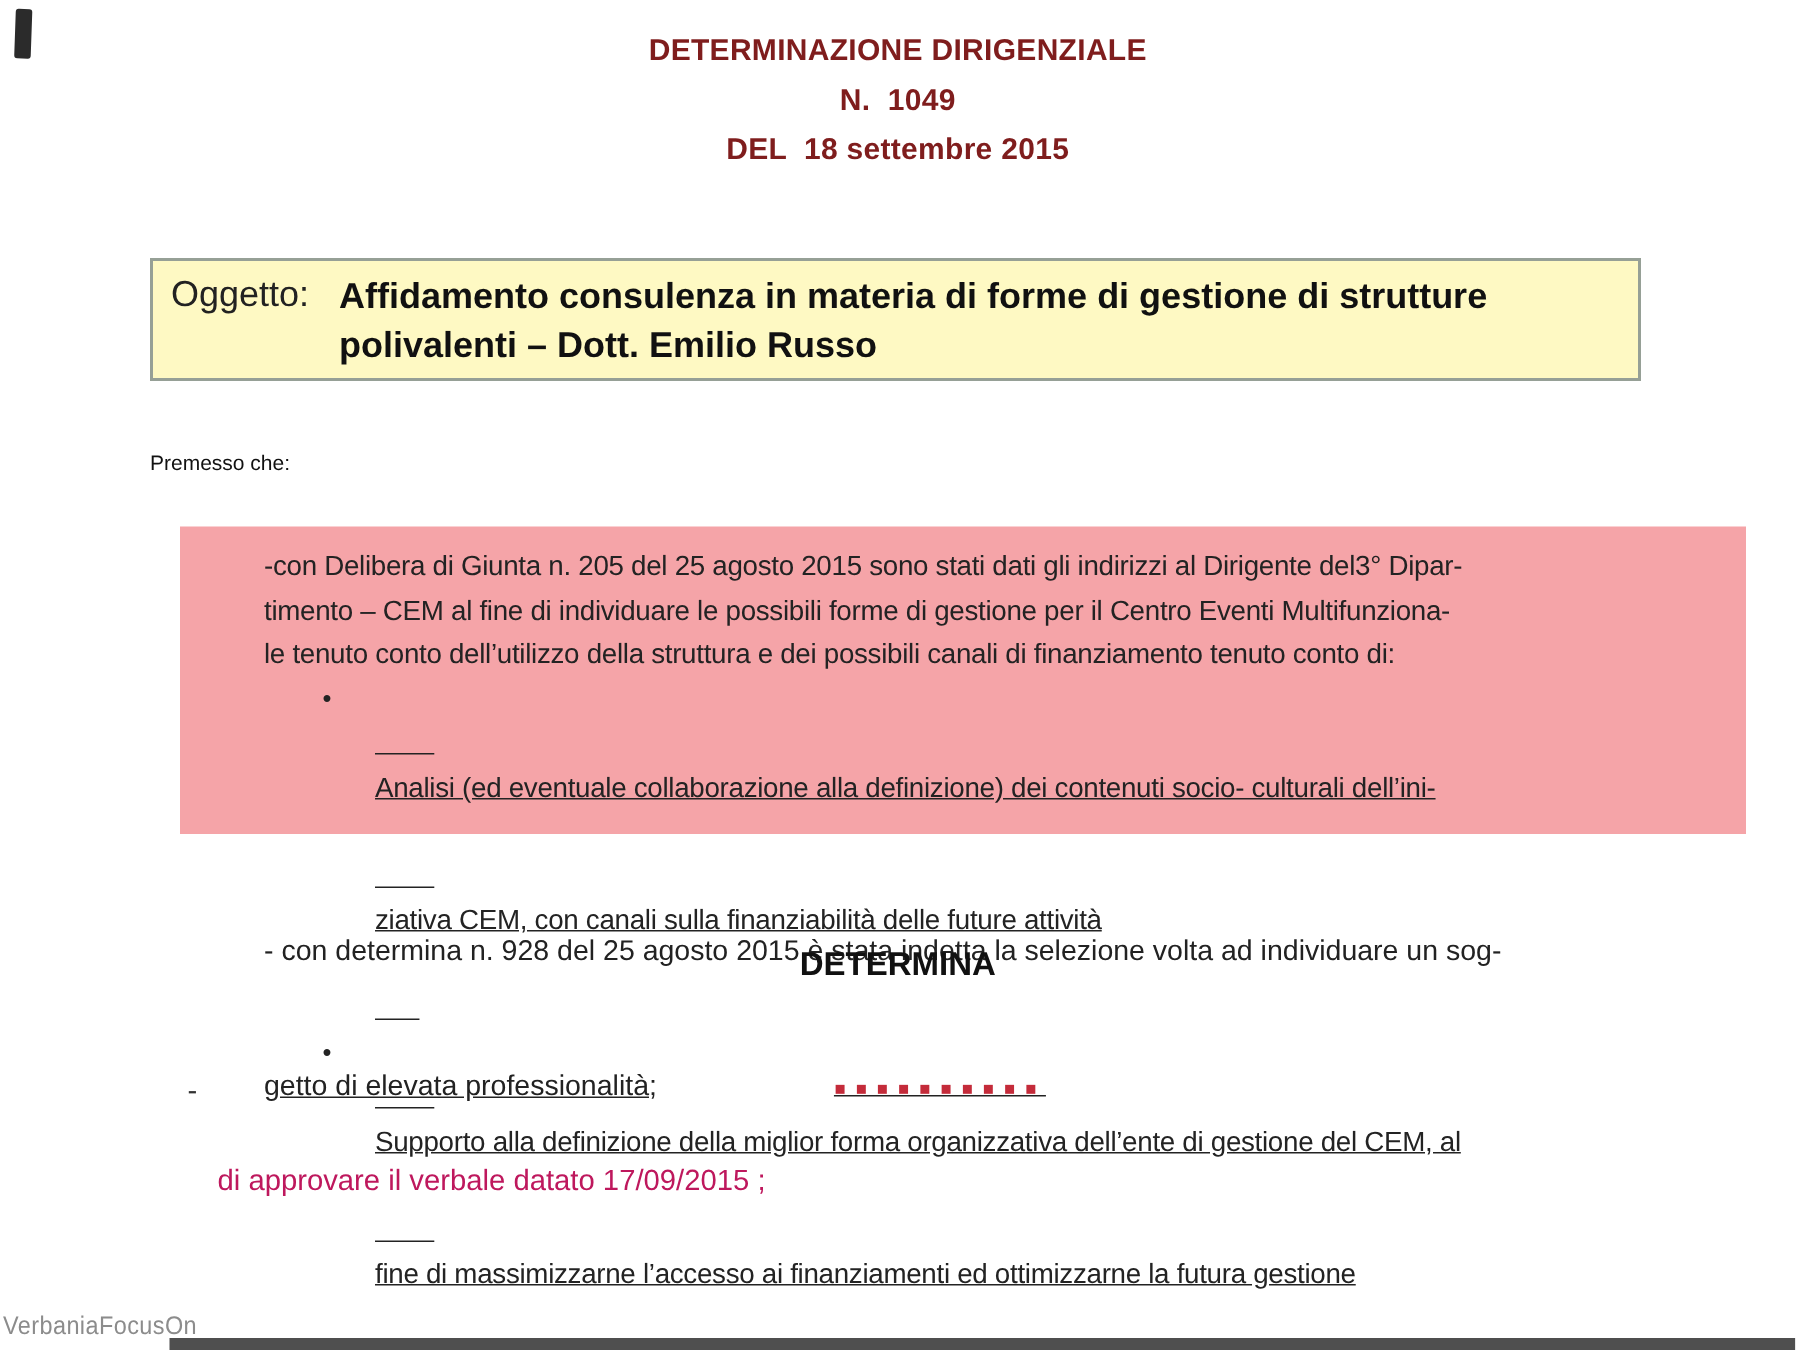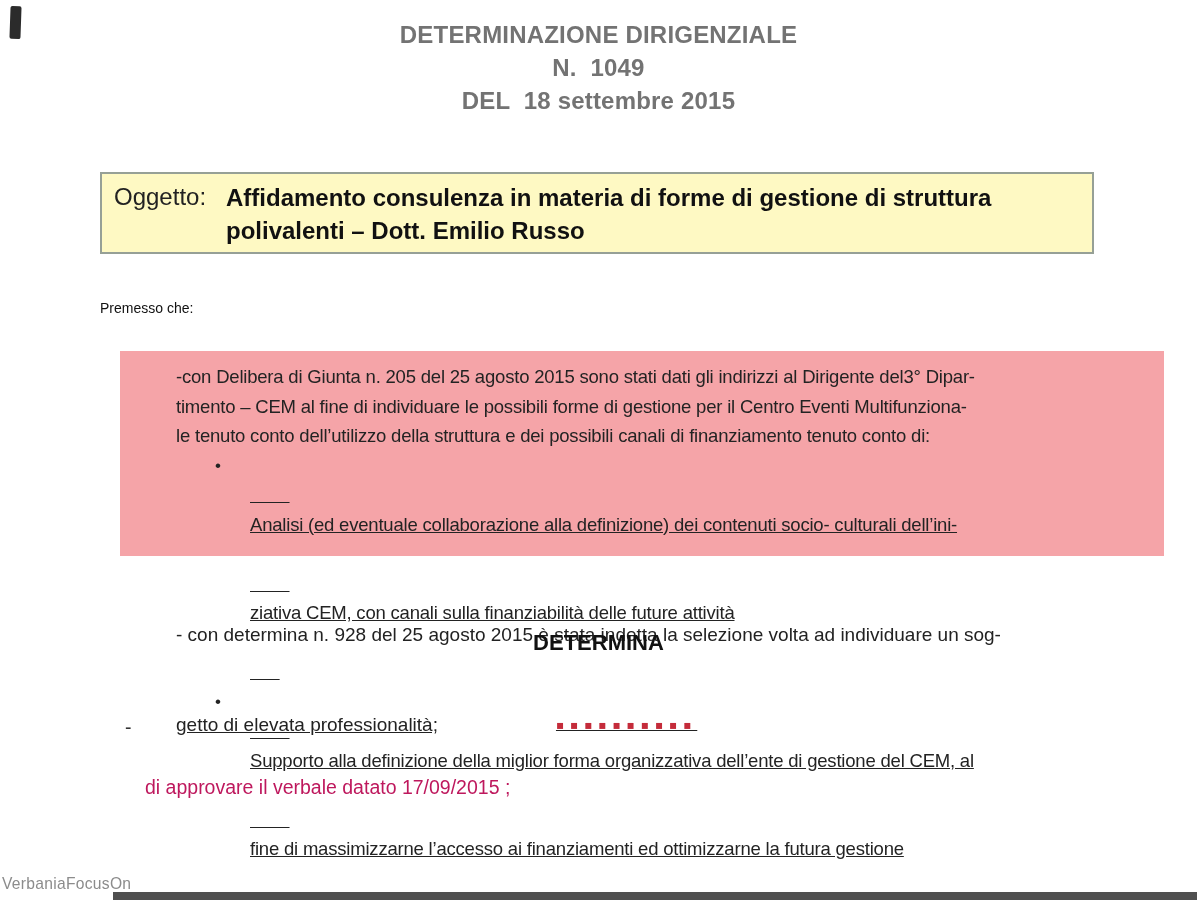--- a/index.html
+++ b/index.html
@@ -31,24 +31,24 @@
     height: 8px;
     background: #4f4f4f;
   }
 
   
   .title-block {
     position: absolute;
     left: 0; right: 0; top: 18px;
     text-align: center;
     font-weight: bold;
-    font-size: 24px;
+    font-size: 20px;
     line-height: 33px;
     letter-spacing: 0.2px;
-    color: #737373;
+    color: #7f1d1d;
   }
 
   
   .oggetto-box {
     position: absolute;
     left: 100px; top: 172px;
     width: 994px; height: 82px;
     background: #fef9c3;
     border: 2px solid #96a096;
     display: flex;
@@ -153,21 +153,21 @@
   <div class="corner-mark"></div>
 
   <div class="title-block">
     <div class="pre">DETERMINAZIONE DIRIGENZIALE</div>
     <div class="pre">N.  1049</div>
     <div class="pre">DEL  18 settembre 2015</div>
   </div>
 
   <div class="oggetto-box">
     <div class="oggetto-label">Oggetto:</div>
-    <div class="oggetto-text">Affidamento consulenza in materia di forme di gestione di struttura polivalenti – Dott. Emilio Russo</div>
+    <div class="oggetto-text">Affidamento consulenza in materia di forme di gestione di strutture polivalenti – Dott. Emilio Russo</div>
   </div>
 
   <div class="premesso">Premesso che:</div>
 
   <div class="highlight-block">
     <div class="hl-par">-con Delibera di Giunta n. 205 del 25 agosto 2015 sono stati dati gli indirizzi al Dirigente del3° Dipar-</div>
     <div class="hl-par">timento – CEM al fine di individuare le possibili forme di gestione per il Centro Eventi Multifunziona-</div>
     <div class="hl-par">le tenuto conto dell’utilizzo della struttura e dei possibili canali di finanziamento tenuto conto di:</div>
 
     <div class="hl-bullet">

